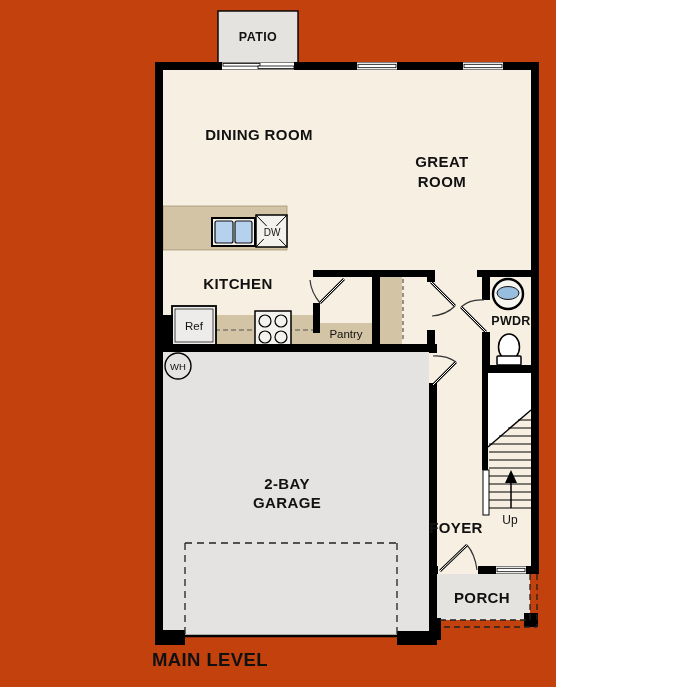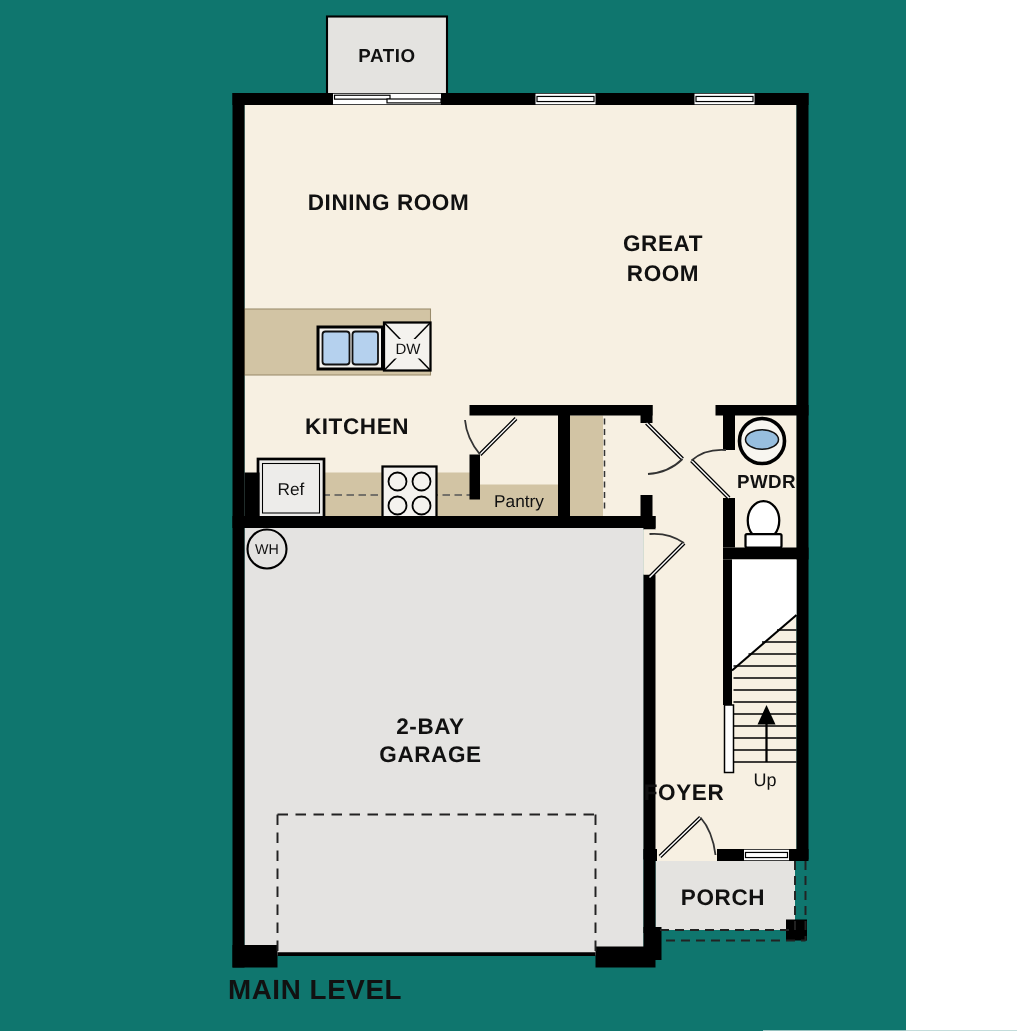--- a/index.html
+++ b/index.html
@@ -1,16 +1,16 @@
 <!DOCTYPE html>
 <html><head>
 <meta charset="utf-8">
 <style>
   html,body{margin:0;padding:0;background:#ffffff;}
-  .stage{width:604px;height:687px;position:relative;background:#0f766e;font-family:"Liberation Sans",sans-serif;}
+  .stage{width:556px;height:687px;position:relative;background:#c2410c;font-family:"Liberation Sans",sans-serif;}
   svg{display:block;}
   text{fill:#111;font-family:"Liberation Sans",sans-serif;}
   .room-label{font-size:15px;font-weight:bold;letter-spacing:.4px;}
   .small-label{font-size:11.5px;}
   .tiny-label{font-size:10px;}
   .pwdr-label{font-size:12.5px;font-weight:bold;letter-spacing:.3px;}
   .patio-label{font-size:12.5px;font-weight:bold;letter-spacing:.4px;}
   .title-label{font-size:18.5px;font-weight:bold;letter-spacing:.4px;}
   .up-label{font-size:12px;}
 </style>

